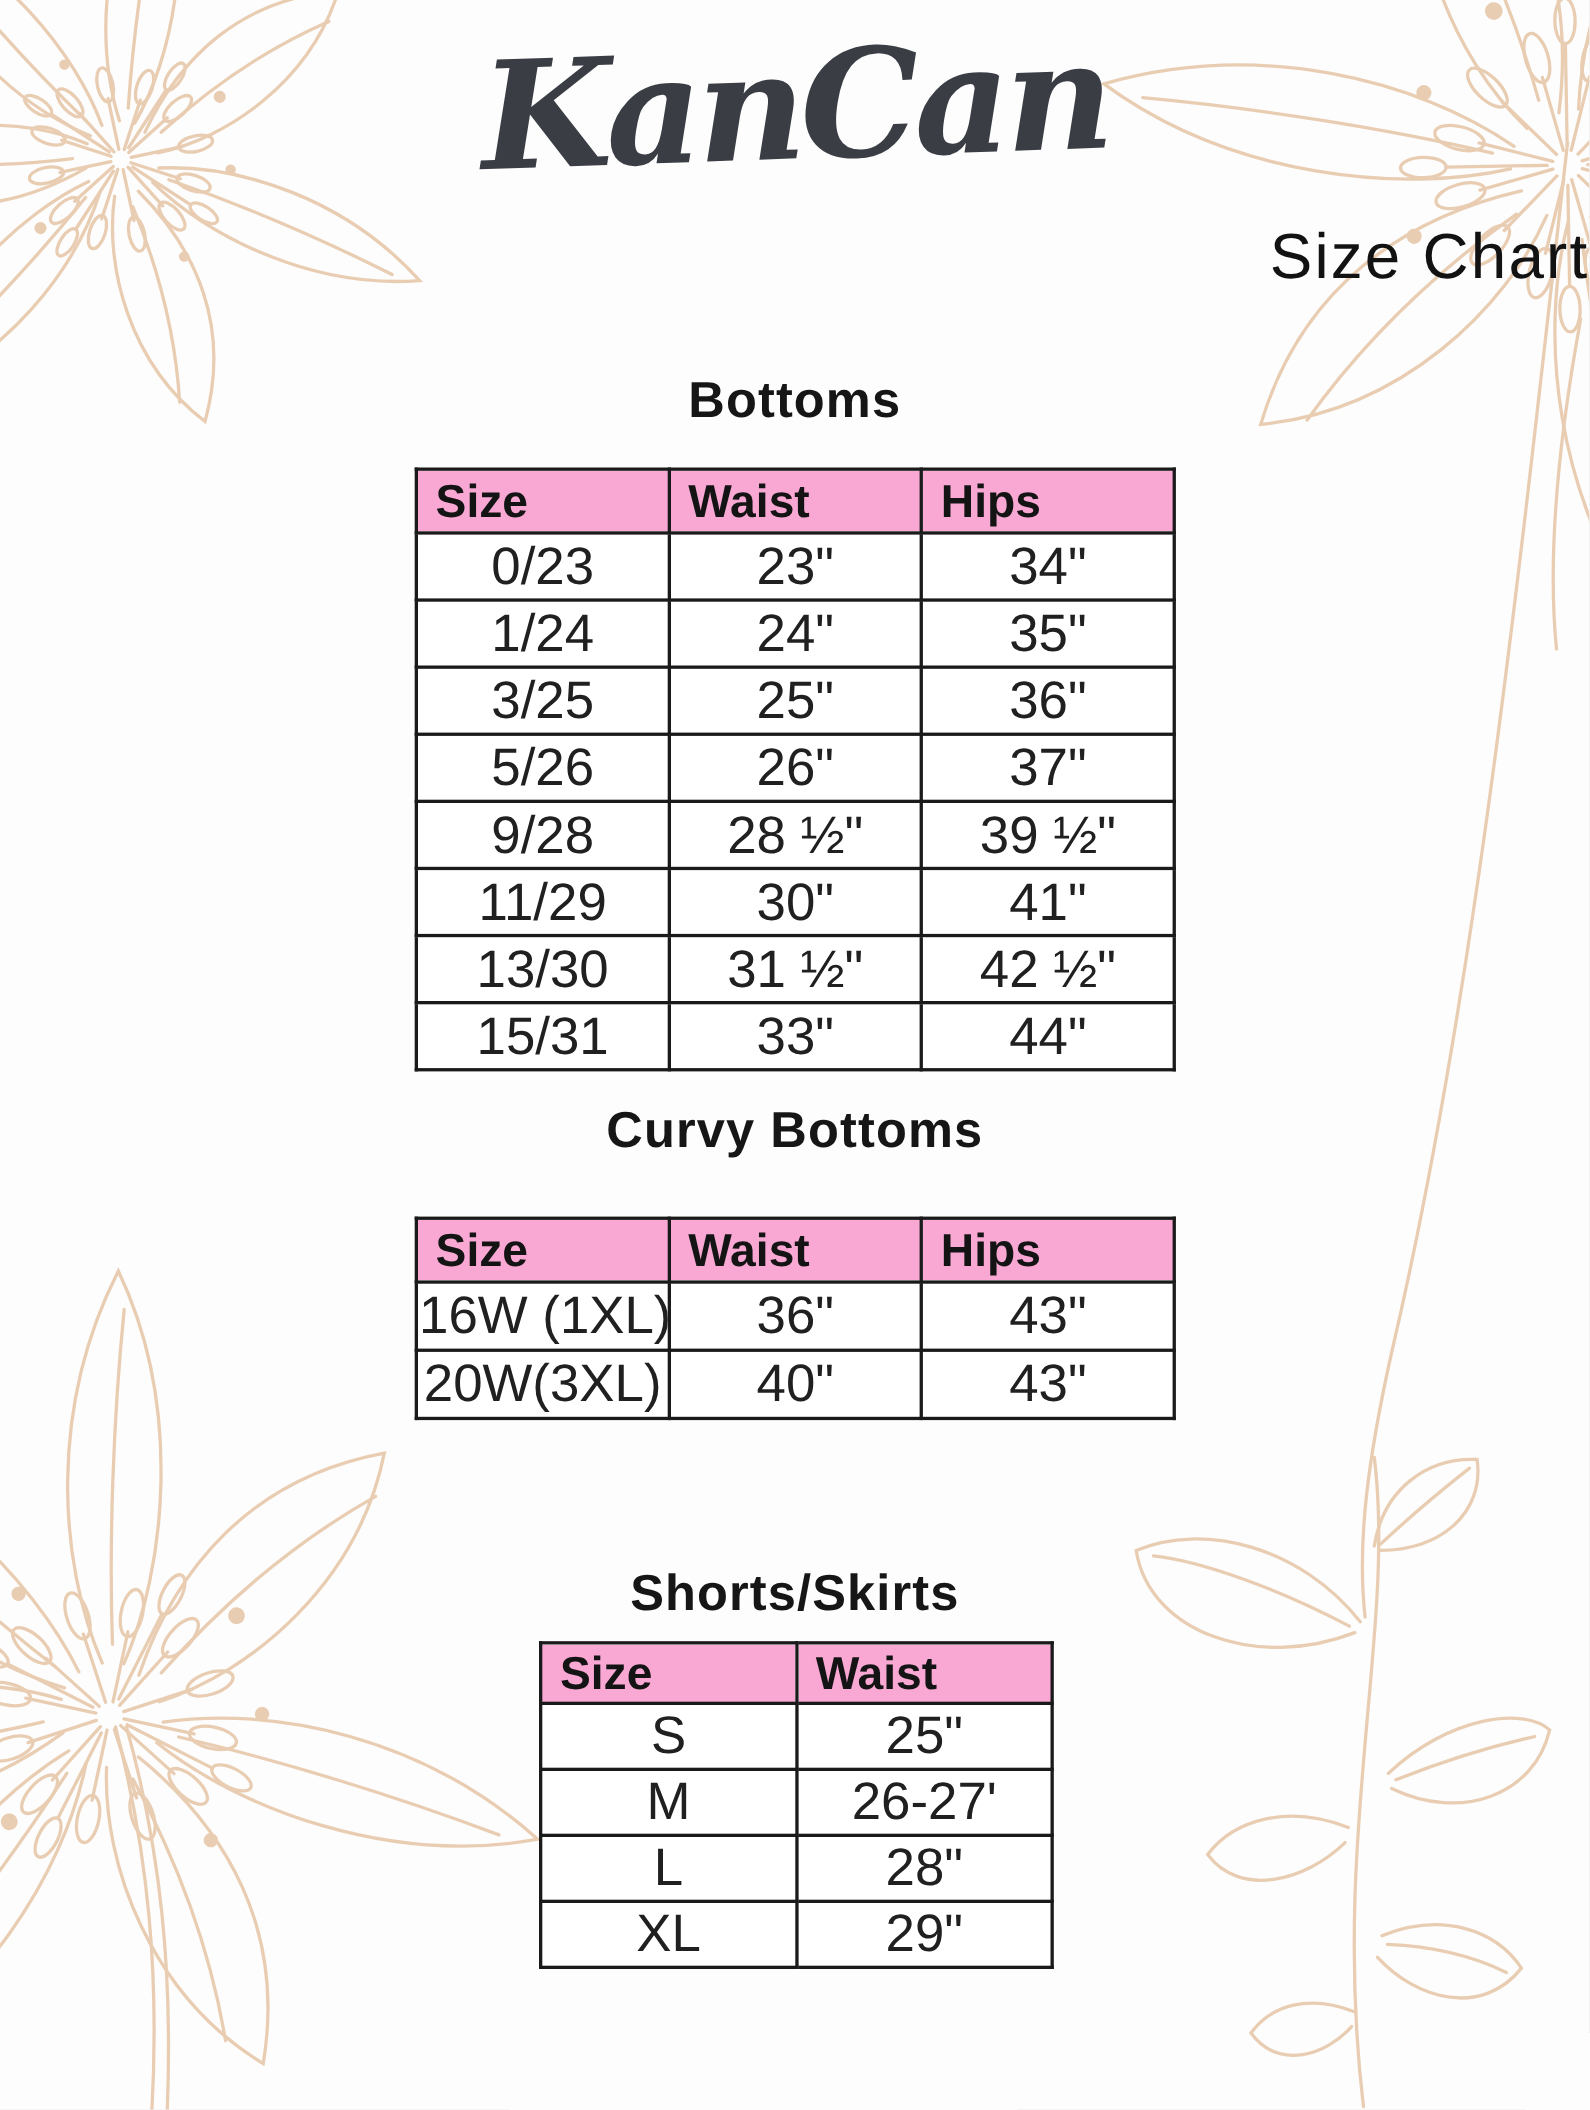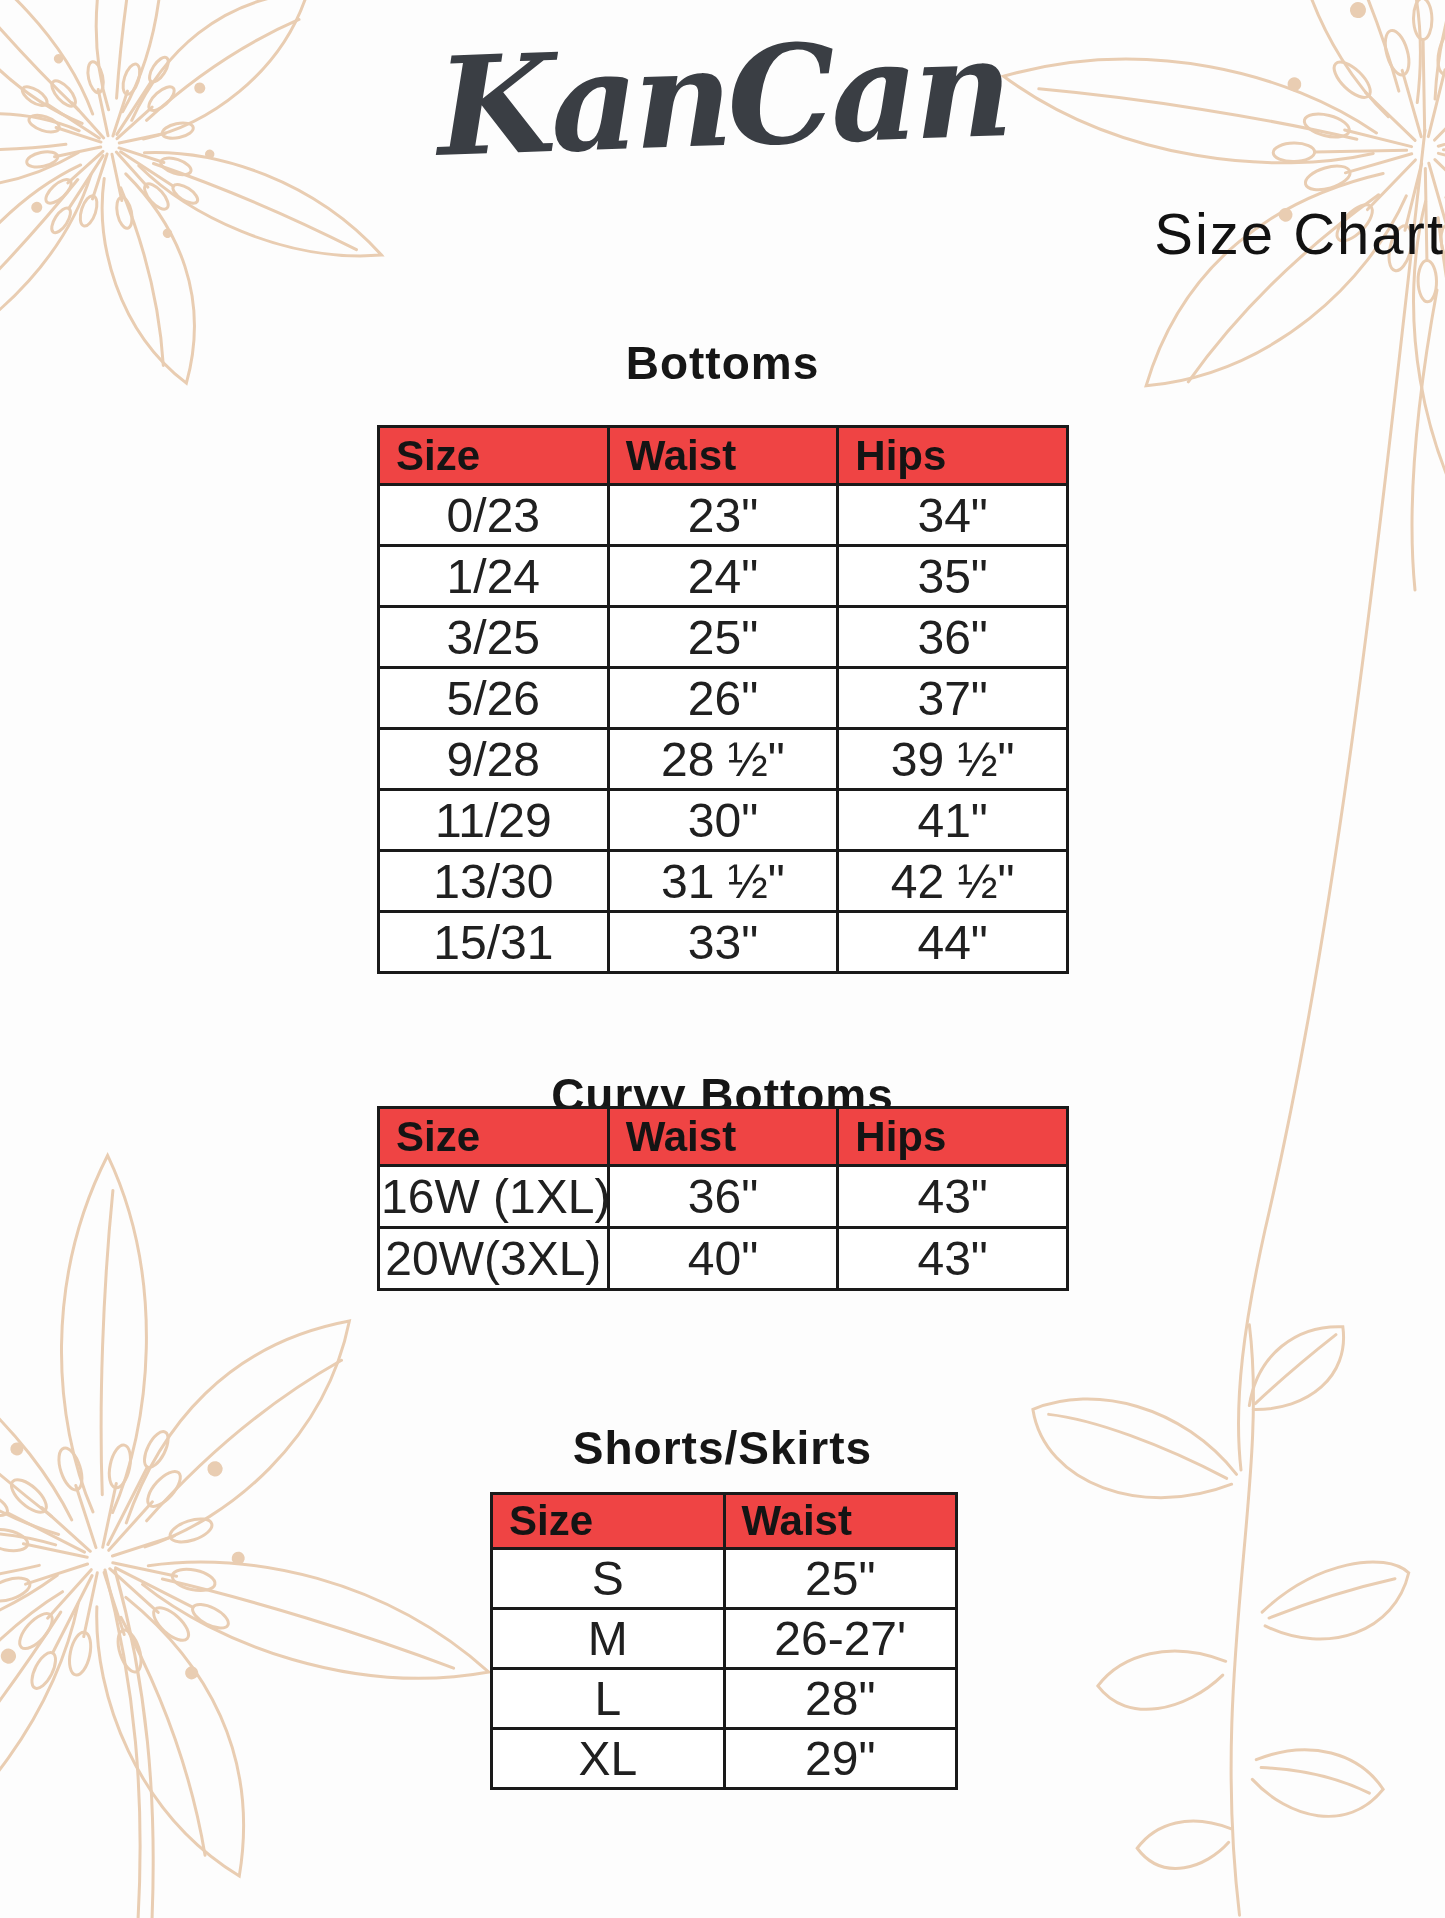--- a/index.html
+++ b/index.html
@@ -38,35 +38,35 @@
     text-align:right;
     font-size:58px;font-weight:400;letter-spacing:2px;
     color:#121212;
   }
   
   .sec-title{
     position:absolute;left:0;right:0;text-align:center;
     font-size:46px;font-weight:600;color:#161616;letter-spacing:1px;
   }
   .st0{top:336px;}
-  .st1{top:1068px;}
+  .st1{top:1000px;}
   .st2{top:1421px;}
   
   table.size-table{
     position:absolute;
     border-collapse:collapse;
     table-layout:fixed;
     background:#ffffff;
   }
   .size-table th,.size-table td{
     border:3px solid #1a1a1a;
     overflow:hidden;white-space:nowrap;
   }
   .size-table th{
-    background:#ef4444;
+    background:#f9a8d4;
     text-align:left;
     padding:0 0 0 16px;
     font-size:42px;font-weight:700;color:#141414;margin-left:24px;
   }
   .size-table td{
     text-align:center;
     font-size:48px;font-weight:400;color:#202020;
   }
   .tbl0{left:377px;top:425px;width:692px;}
   .tbl0 th{height:55px;} .tbl0 td{height:56px;}

